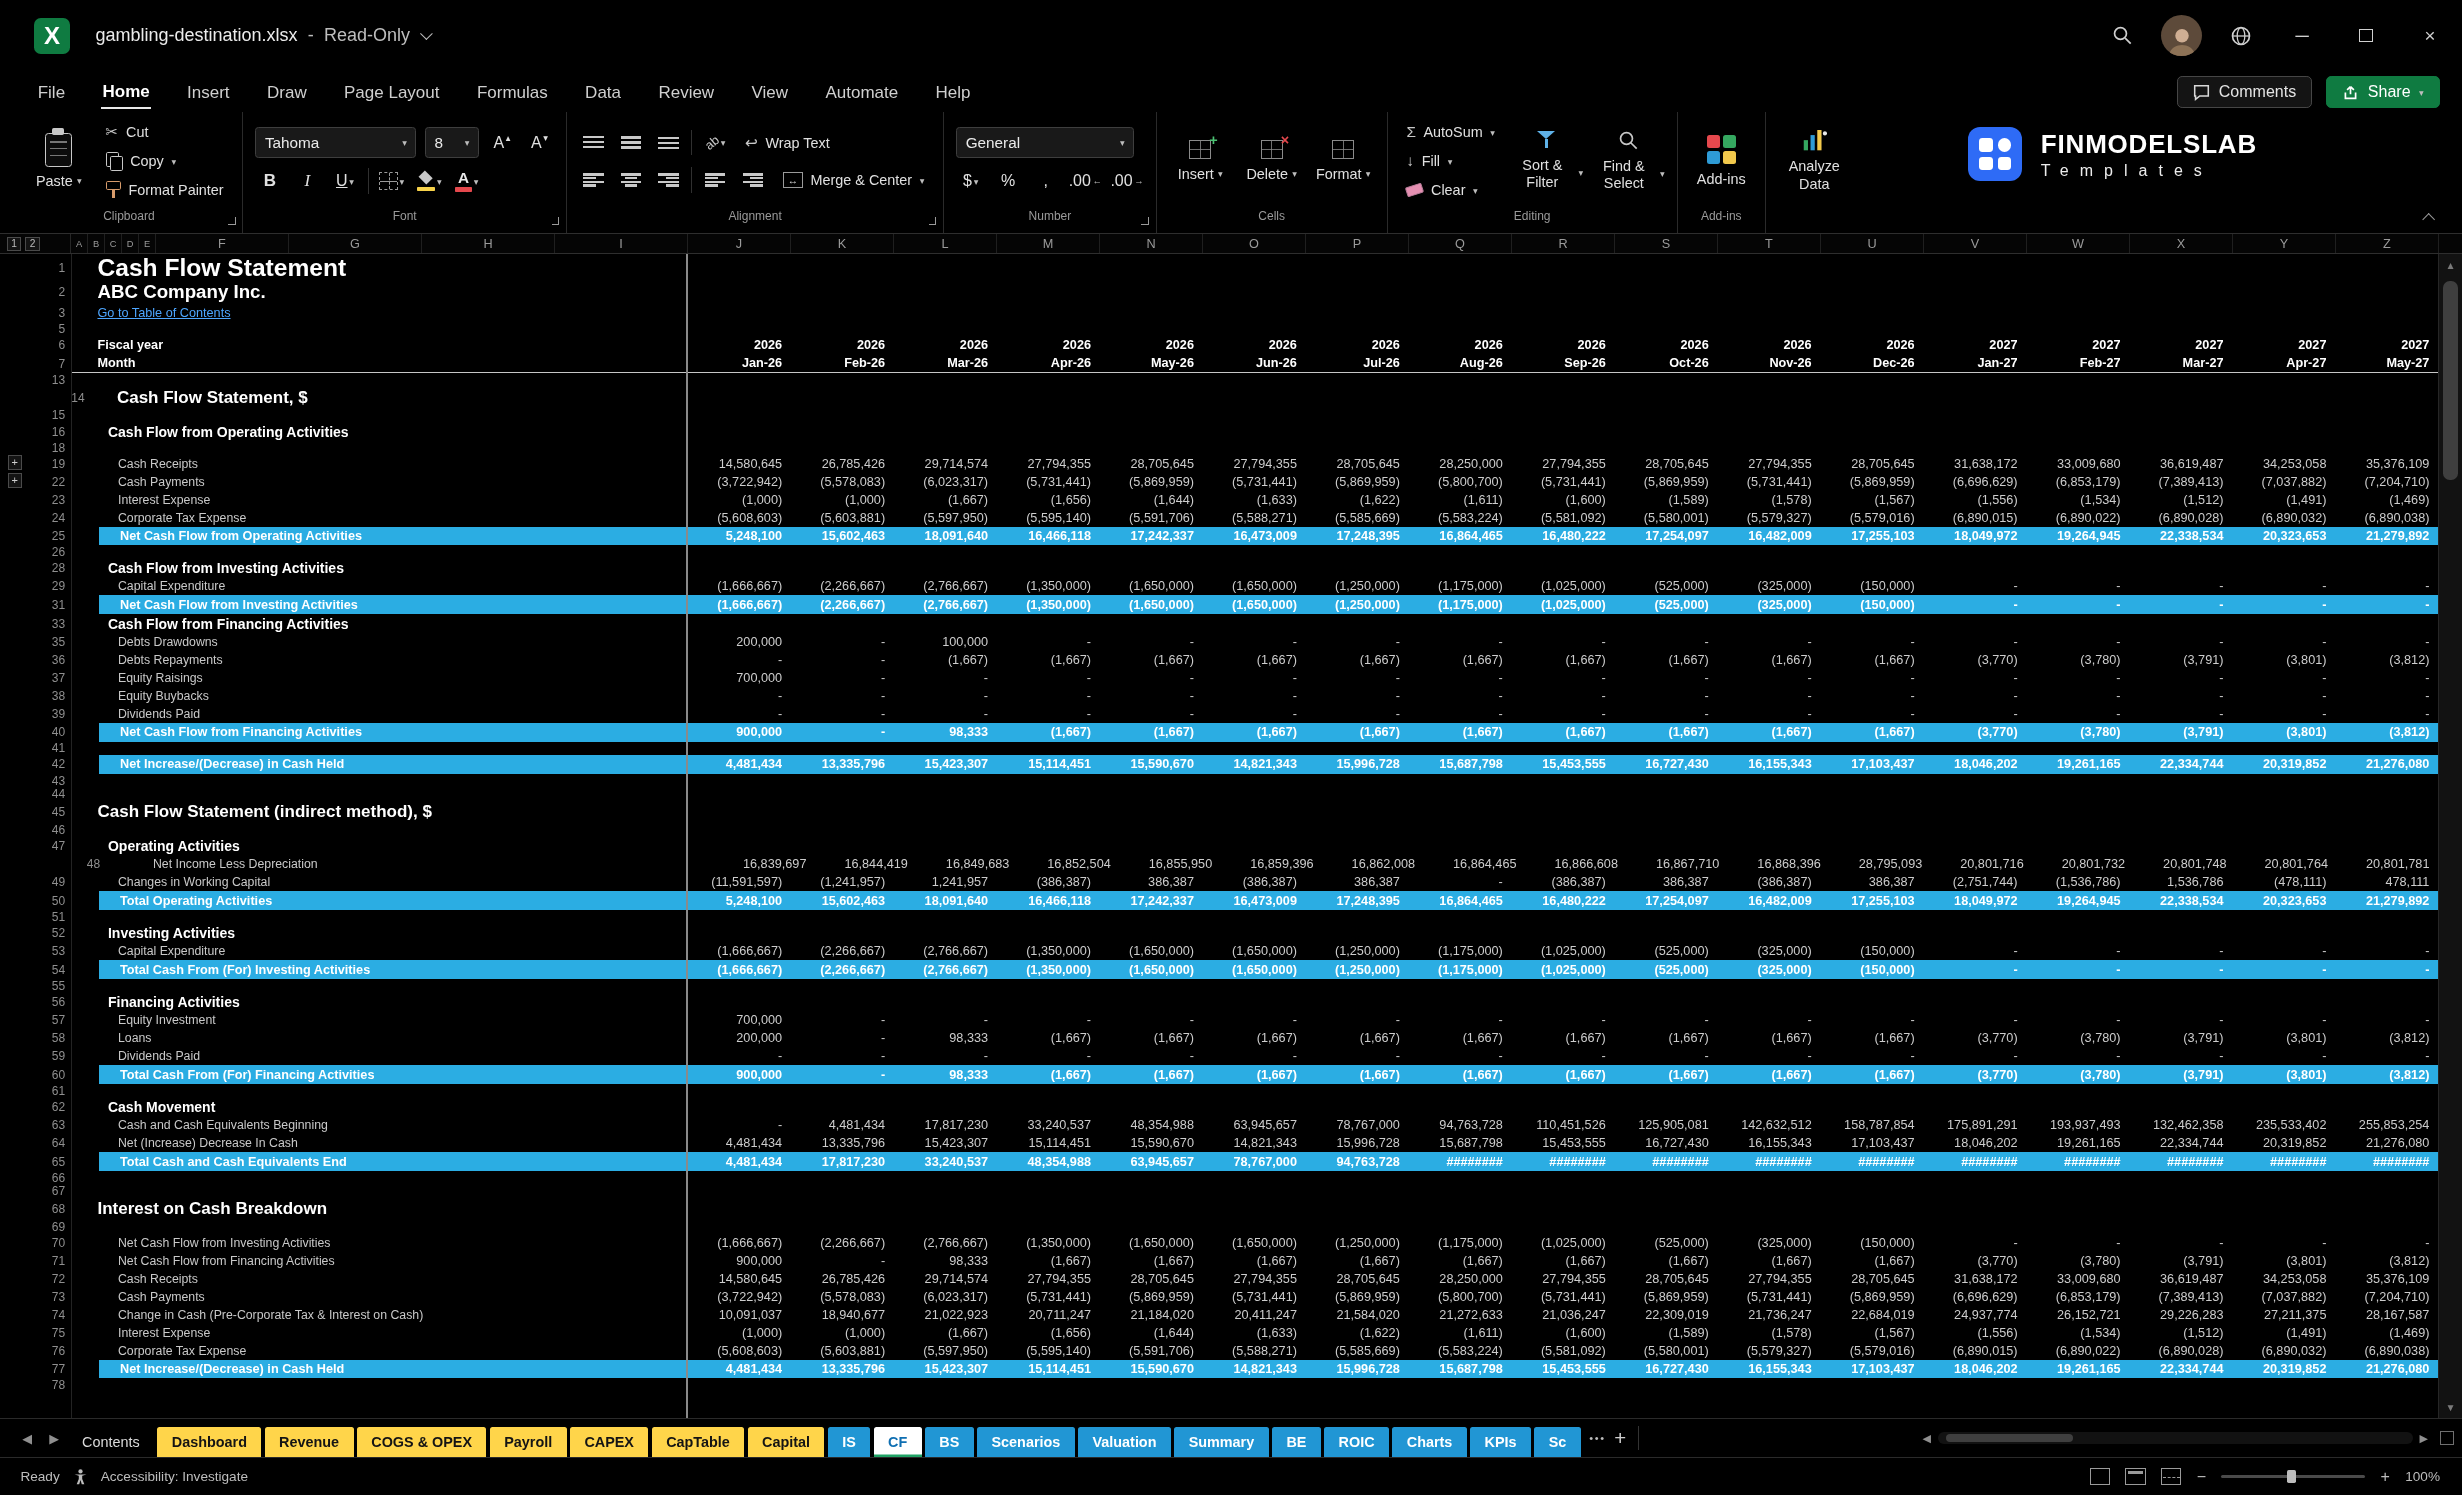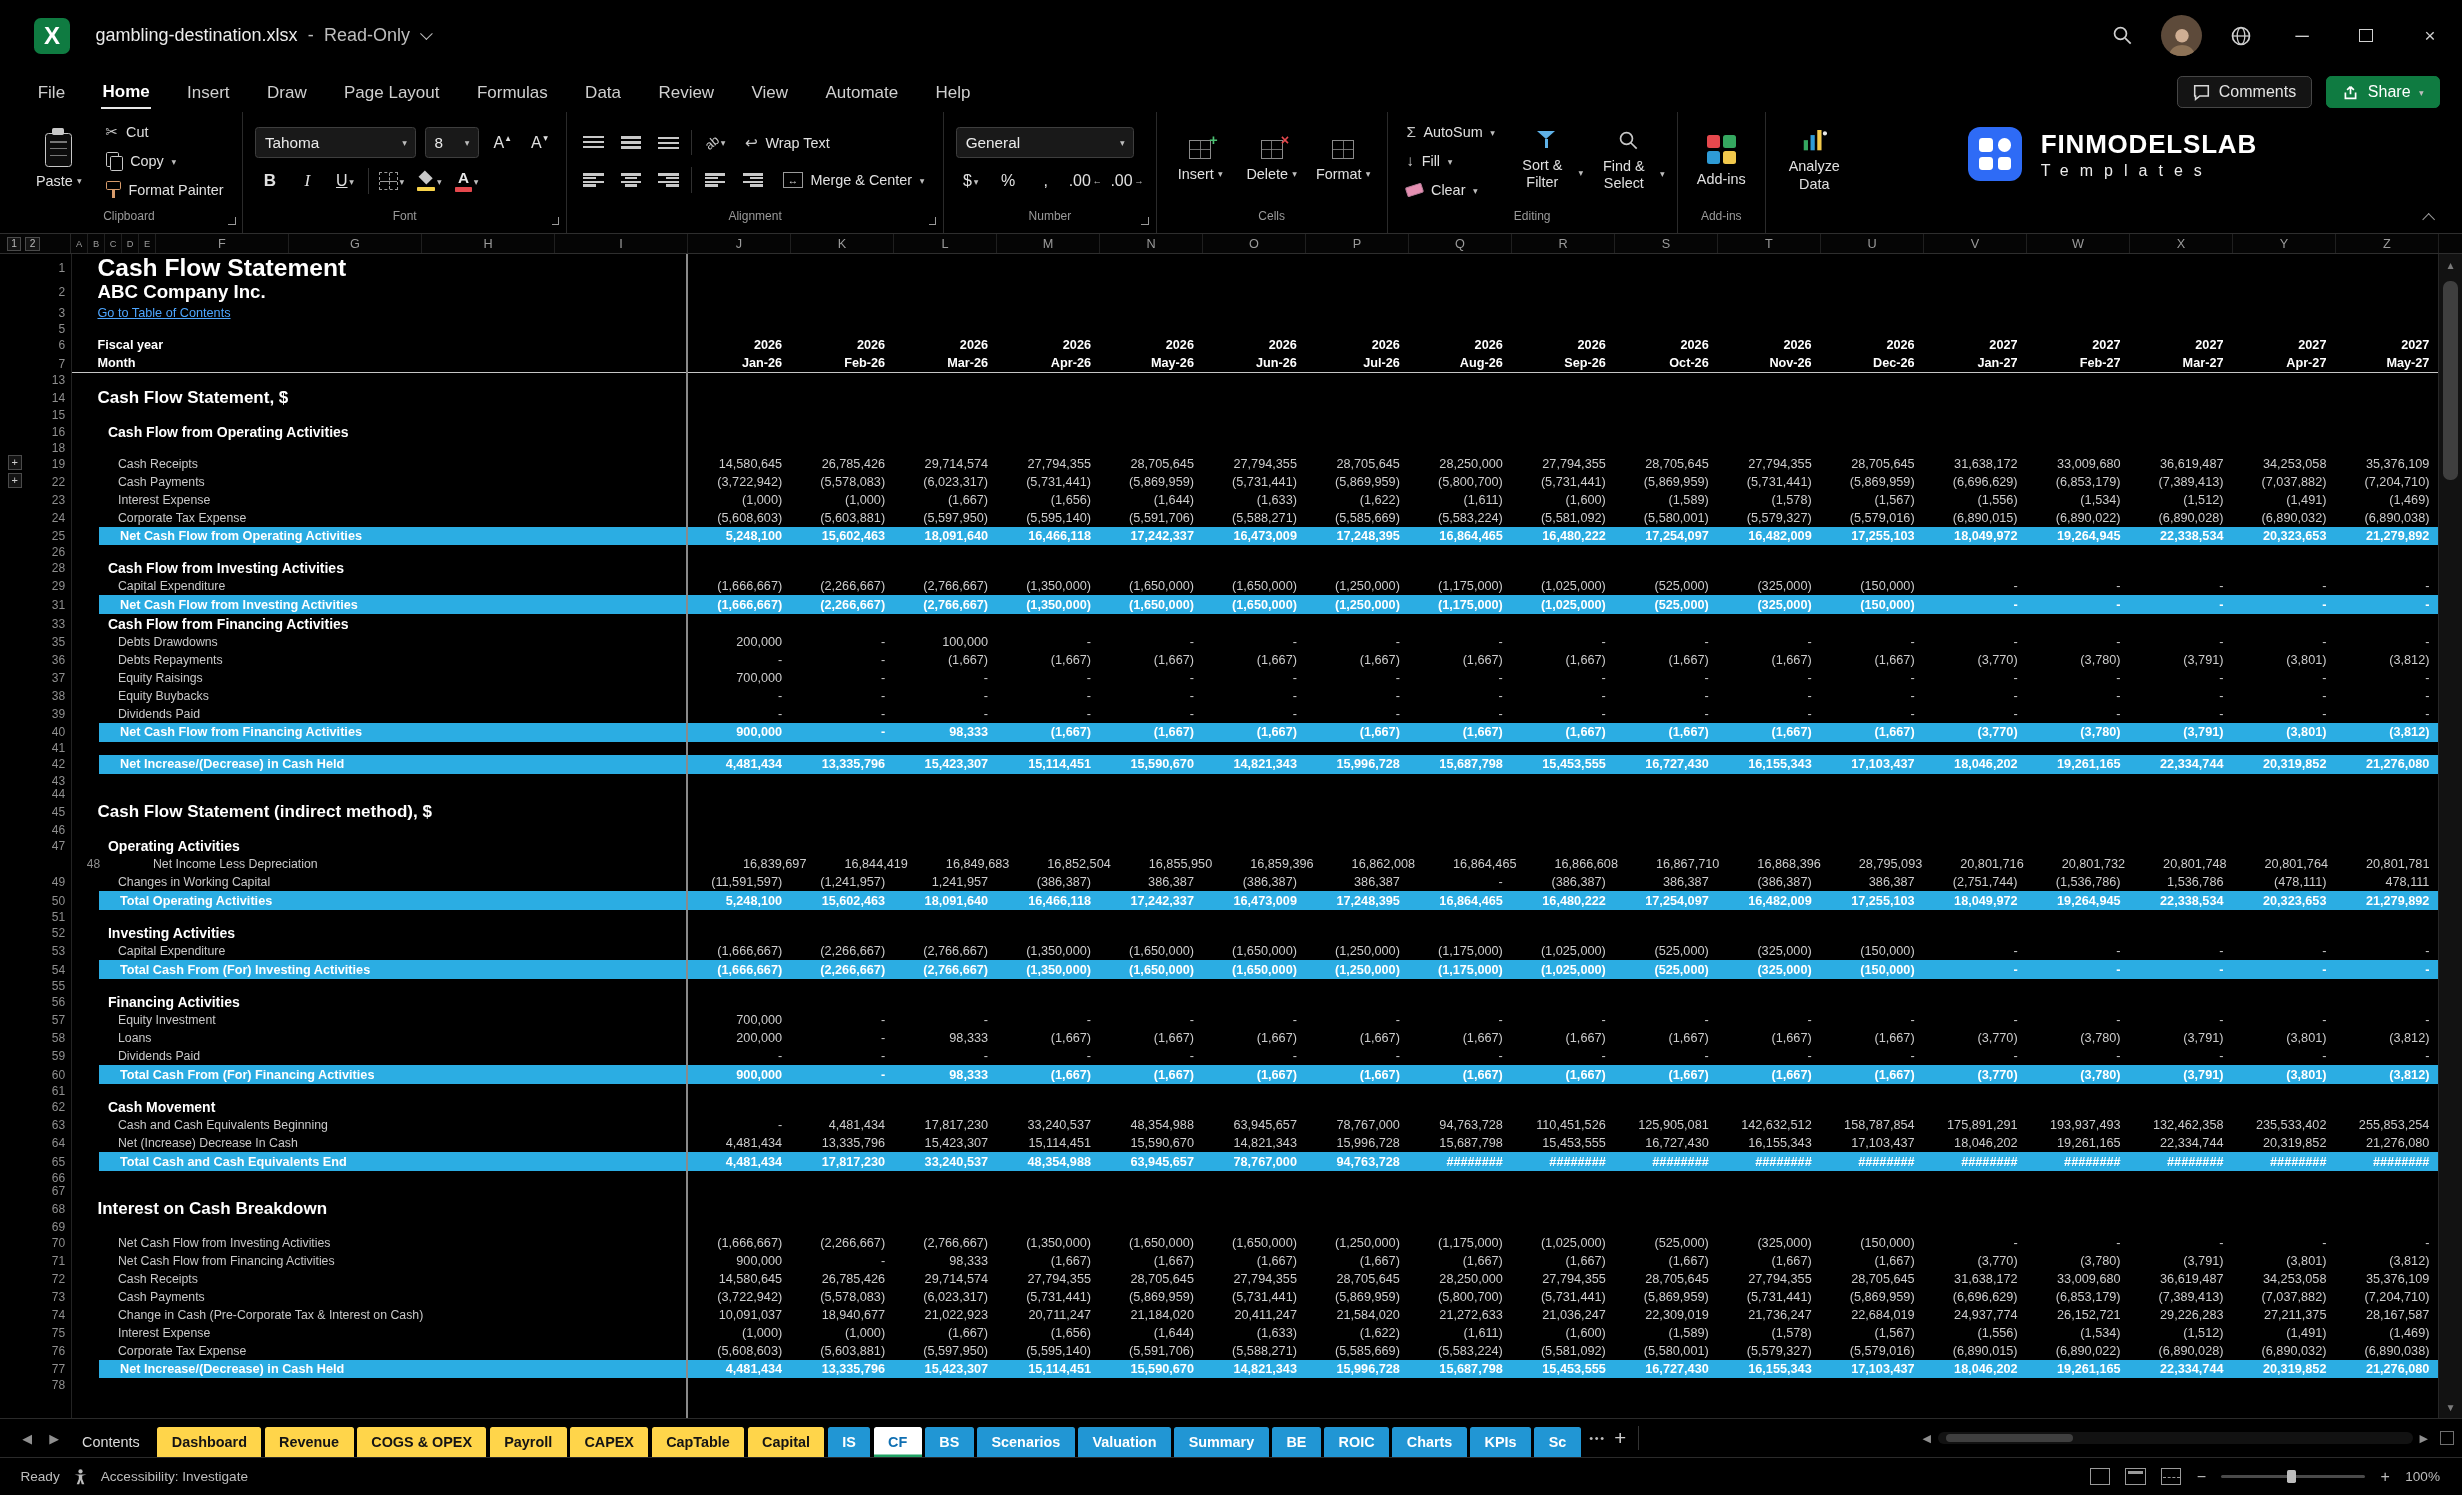--- a/index.html
+++ b/index.html
@@ -771,21 +771,21 @@
             <div class="cell"></div>
             <div class="cell"></div>
             <div class="cell"></div>
             <div class="cell"></div>
             <div class="cell"></div>
             <div class="cell"></div>
             <div class="cell"></div>
             <div class="cell"></div>
             <div class="cell"></div>
           </div>
-          <div class="row r-section" style="height: 22px; flex: 0 0 22px;">
+          <div class="row r-section" style="height: 22px; flex: 0 0 22px; margin-left: 20px;">
             <div class="gutter"></div>
             <div class="rownum">14</div>
             <div class="lbl">Cash Flow Statement, $</div>
             <div class="cell"></div>
             <div class="cell"></div>
             <div class="cell"></div>
             <div class="cell"></div>
             <div class="cell"></div>
             <div class="cell"></div>
             <div class="cell"></div>

